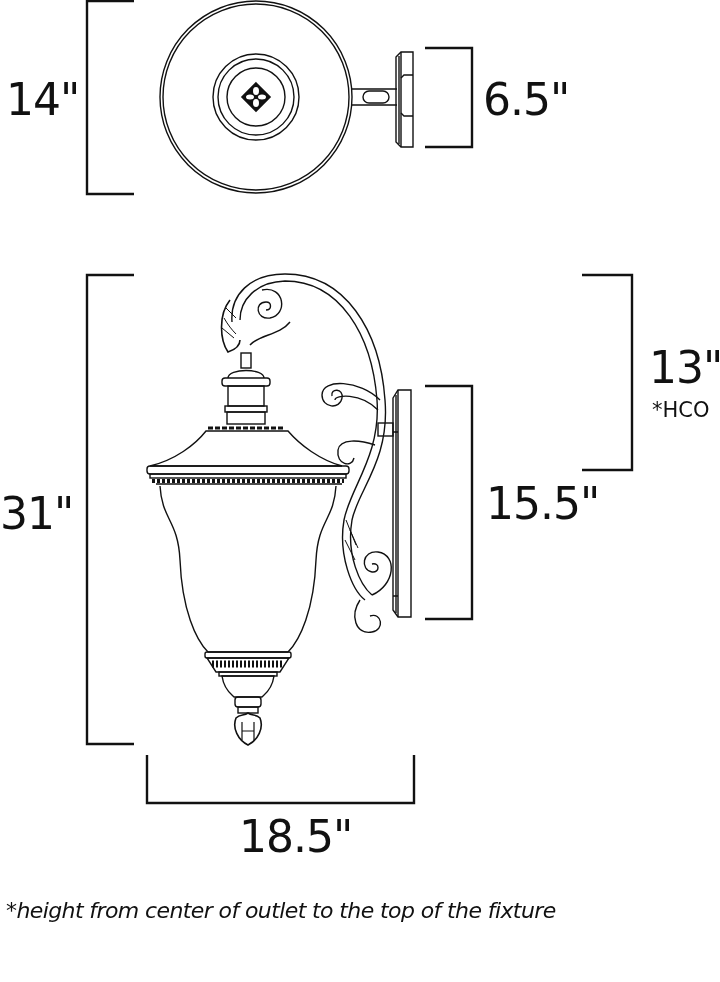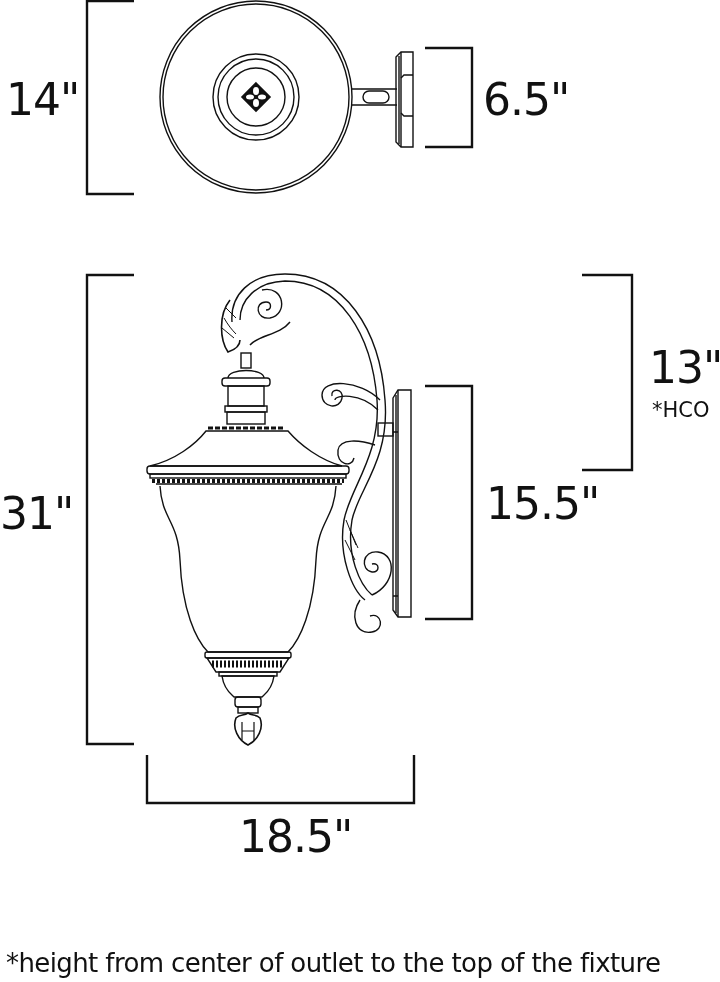--- a/index.html
+++ b/index.html
@@ -1,20 +1,20 @@
 <!DOCTYPE html>
 <html><head>
   <meta charset="utf-8">
   <style>
     html, body { margin: 0; padding: 0; background: #ffffff; }
     body { width: 720px; height: 982px; position: relative; overflow: hidden; font-family: "Liberation Sans", "DejaVu Sans", sans-serif; color: #111; }
     .label { position: absolute; font-family: "DejaVu Sans", "Liberation Sans", sans-serif; font-weight: normal; color: #111; letter-spacing: -1px; white-space: nowrap; }
     .dim-big { font-size: 44px; line-height: 44px; }
     .dim-small { font-size: 21px; line-height: 22px; letter-spacing: 0; }
-    .footnote { position: absolute; left: 6px; top: 948px; font-size: 26px; line-height: 30px; letter-spacing: -0.6px; font-family: "DejaVu Sans", sans-serif; }
+    .footnote { position: absolute; left: 6px; top: 896px; font-size: 22px; line-height: 30px; letter-spacing: -0.6px; font-family: "DejaVu Sans", sans-serif; font-style: italic; }
     svg.drawing { position: absolute; left: 0; top: 0; }
   </style>
 </head>
 <body>
 
 <svg class="drawing" width="720" height="982" viewBox="0 0 720 982" fill="none" stroke="#111" stroke-width="1.4">
 
   <g>
 
     <path d="M134 1 H87 V194 H134" stroke-width="2.4"></path>

